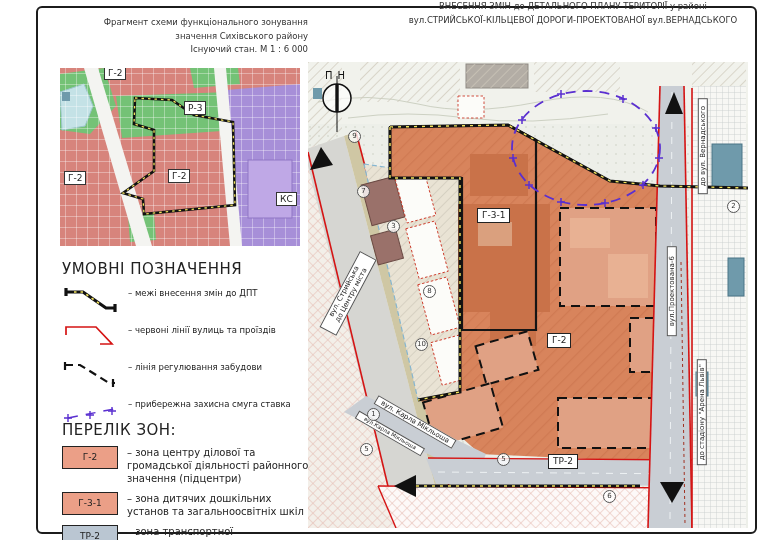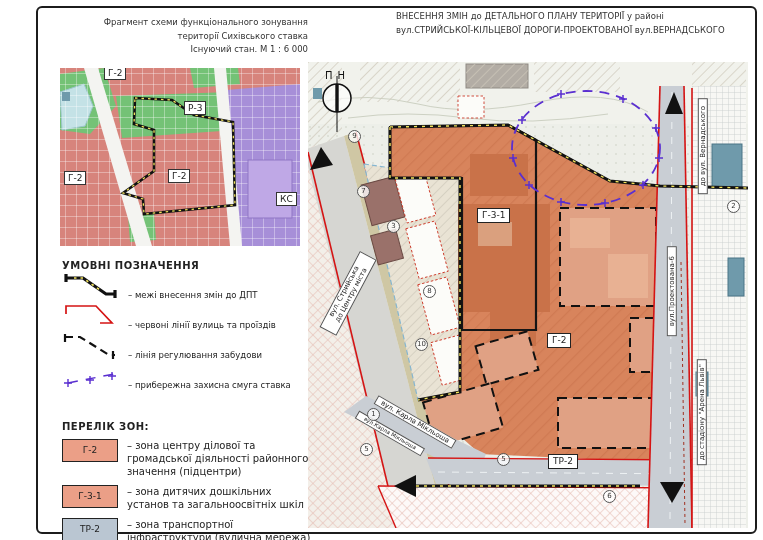--- a/index.html
+++ b/index.html
@@ -2,27 +2,27 @@
 <html><head>
 <meta charset="utf-8">
 <style>
   html,body{margin:0;padding:0}
   body{width:763px;height:540px;position:relative;background:#fff;
        font-family:"DejaVu Sans",sans-serif;color:#222;overflow:hidden}
   .abs{position:absolute}
   .sheet{left:36px;top:6px;width:717px;height:524px;border:2px solid #1c1c1c;border-radius:6px}
   .title{font-size:8.5px;line-height:1.6;color:#333}
   .title-left{left:60px;top:16px;width:248px;text-align:right}
-  .title-right{left:396px;top:10px;width:354px;text-align:left}
+  .title-right{left:396px;top:0;width:354px;text-align:center}
   .mini-map{left:60px;top:68px;width:240px;height:178px;overflow:hidden}
   .ml{position:absolute;background:#fff;border:1px solid #333;font-size:9px;line-height:12px;
       padding:0 3px;white-space:nowrap}
   .legend{left:62px;top:260px;width:252px}
-  .sec-title{font-size:10px;font-weight:700;letter-spacing:.5px;color:#222}
-  .leg-row{display:flex;align-items:flex-end;}
+  .sec-title{font-size:15px;font-weight:400;letter-spacing:.5px;color:#222}
+  .leg-row{display:flex;align-items:flex-start;margin-top:7px}
   .leg-sym{width:58px;height:30px;flex:0 0 58px;margin-right:8px}
   .leg-txt{font-size:8.5px;line-height:1.3;padding-top:3px;width:170px}
   .zones{left:62px;top:421px;width:258px}
   .zone-row{display:flex;align-items:flex-start;margin-top:7px}
   .zone-box{width:54px;height:21px;flex:0 0 54px;border:1.5px solid #222;margin-right:9px;
             font-size:9px;text-align:center;line-height:21px}
   .zb-g2,.zb-g31{background:#eb9f87}
   .zb-tr2{background:#bac6d2}
   .zone-desc{font-size:10px;line-height:1.3;width:188px}
   .main-map{left:308px;top:62px;width:440px;height:466px;overflow:hidden}
@@ -35,21 +35,21 @@
       background:rgba(255,255,255,.8);font-size:7px;line-height:11px;text-align:center;color:#333}
   .compass-lbl{position:absolute;left:17px;top:8px;font-size:10px;letter-spacing:5px;color:#111}
 </style>
 </head>
 <body>
 
 <div class="abs sheet"></div>
 
 <div class="abs title title-left">
   <div>Фрагмент схеми функціонального зонування</div>
-  <div>території Сихівського ставка</div>
+  <div>значення Сихівського району</div>
   <div>Існуючий стан. М 1 : 6 000</div>
 </div>
 <div class="abs title title-right">
   <div>ВНЕСЕННЯ ЗМІН до ДЕТАЛЬНОГО ПЛАНУ ТЕРИТОРІЇ у районі</div>
   <div>вул.СТРИЙСЬКОЇ-КІЛЬЦЕВОЇ ДОРОГИ-ПРОЕКТОВАНОЇ вул.ВЕРНАДСЬКОГО</div>
 </div>
 
 <div class="abs mini-map">
   <svg width="240" height="178" viewBox="0 0 240 178">
     <defs>

